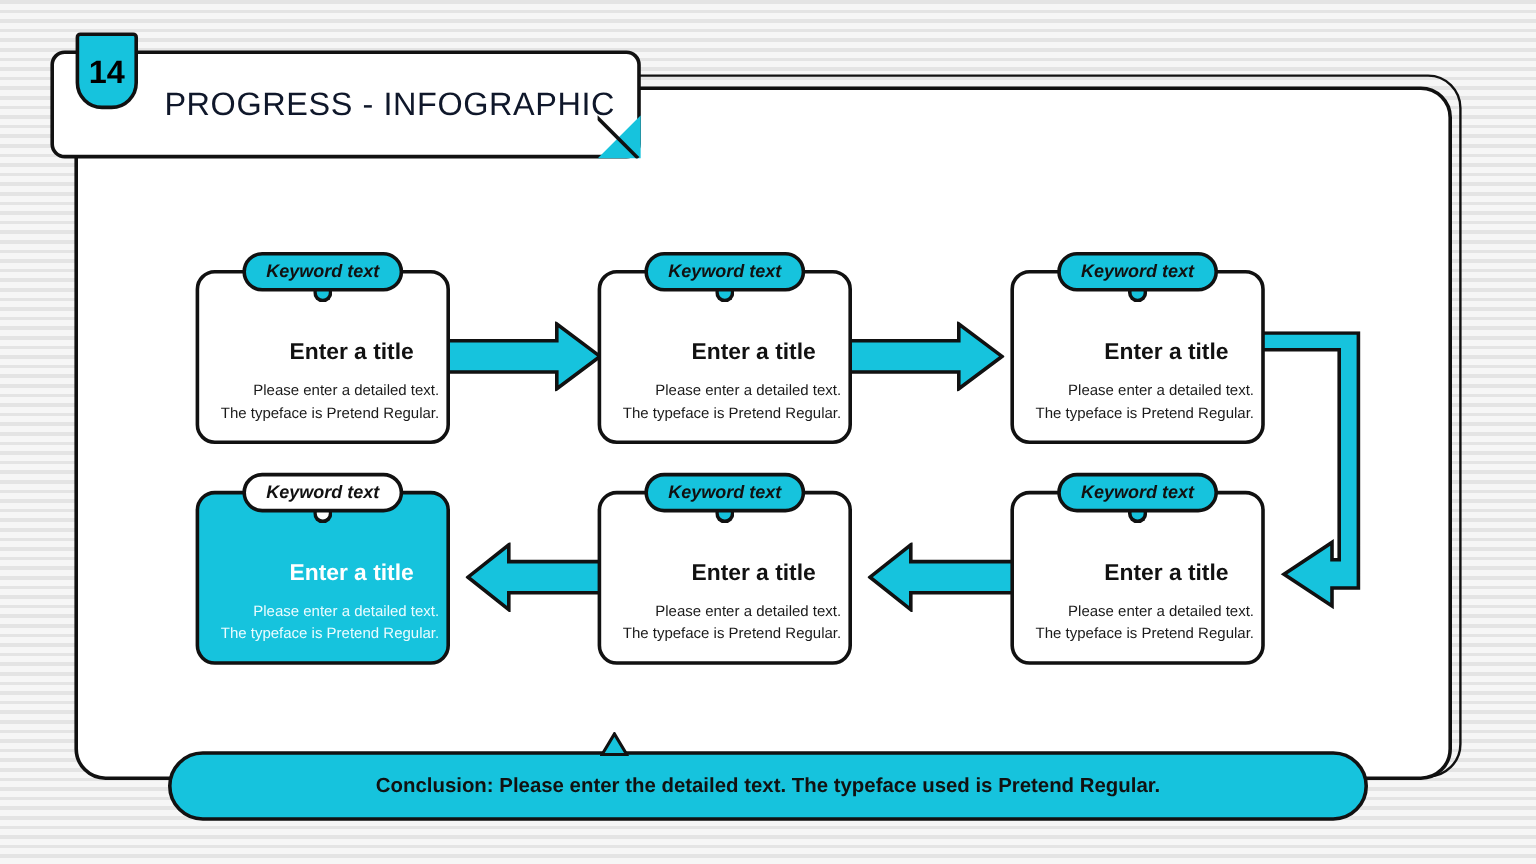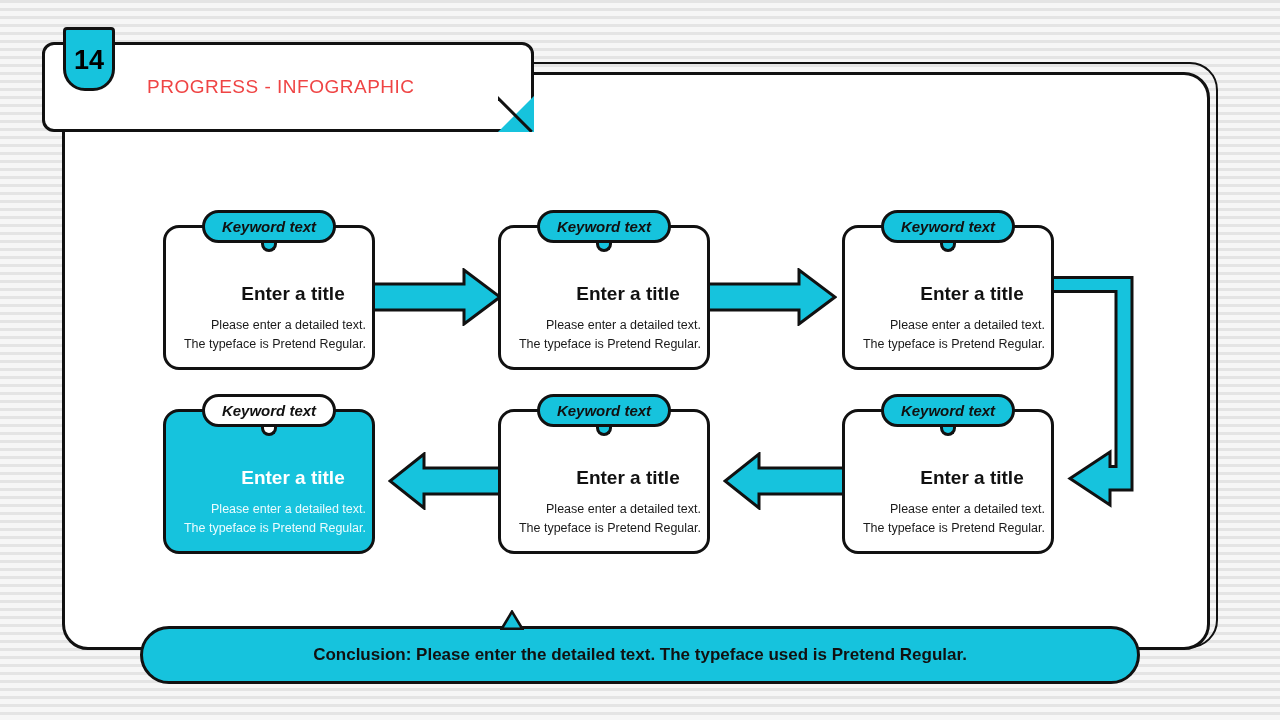--- a/index.html
+++ b/index.html
@@ -105,28 +105,28 @@
   #num-badge span {
     font-size: 27px;
     font-weight: bold;
     color: #000000;
     line-height: 1;
     padding-bottom: 14px;
   }
 
   #header-title {
     position: absolute;
-    left: 102px;
+    left: 92px;
     top: 0;
     height: 100%;
     display: flex;
     align-items: center;
-    font-size: 19px;
+    font-size: 27px;
     letter-spacing: 0.5px;
-    color: #ef4444;
+    color: #0f172a;
   }
 
   
   .card {
     position: absolute;
     width: 212px;
     height: 145px;
     border: 3px solid #111;
     border-radius: 16px;
     background: #fff;

